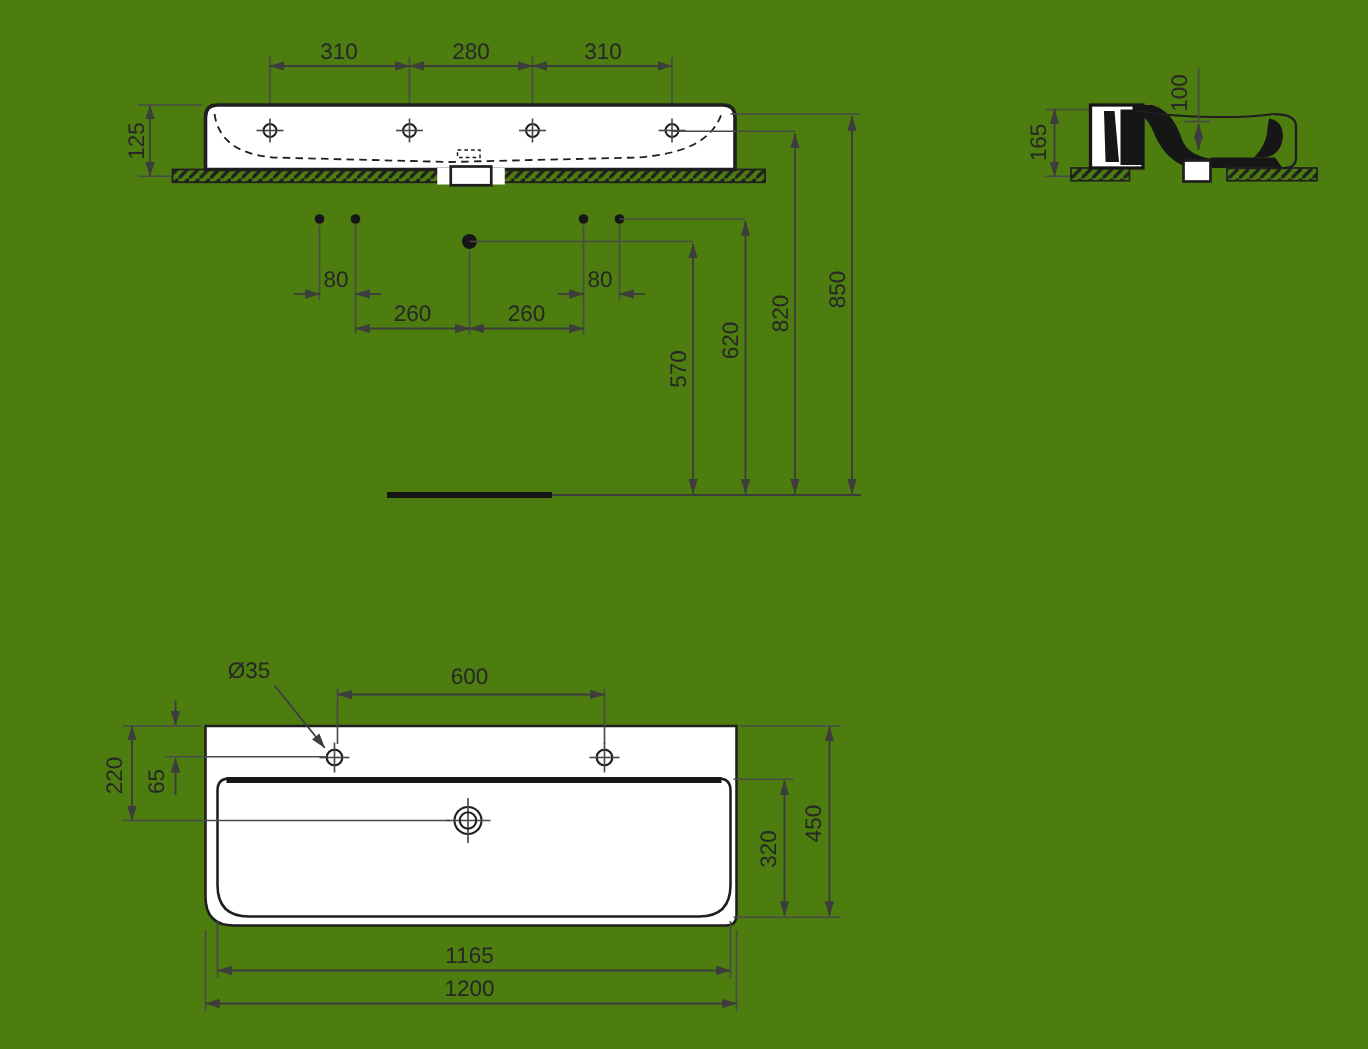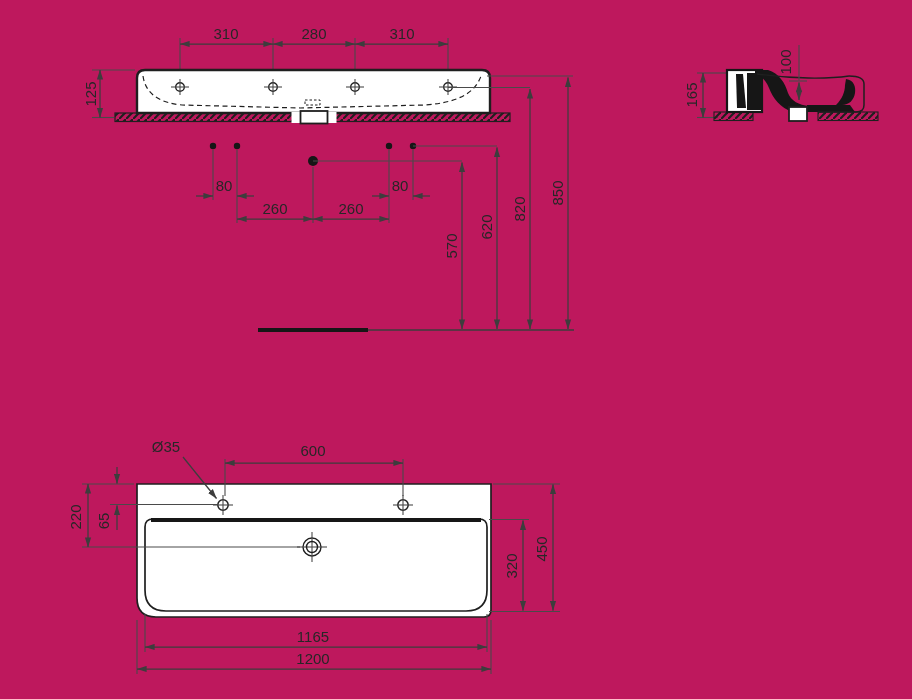--- a/index.html
+++ b/index.html
@@ -1,16 +1,16 @@
 <!DOCTYPE html>
 <html><head>
 <meta charset="utf-8">
 <style>
   html,body{margin:0;padding:0;background:#ffffff;}
-  .stage{width:912px;height:699px;position:relative;background:#be185d;overflow:hidden;}
+  .stage{width:912px;height:699px;position:relative;background:#4d7c0f;overflow:hidden;}
   svg{display:block;}
   .ink{stroke:#1f1f1f;fill:none;}
   .dim{stroke:#3d3d3d;stroke-width:1.25;fill:none;}
   .ext{stroke:#4a4a4a;stroke-width:1.1;fill:none;}
   .dimtxt{font-family:"Liberation Sans",sans-serif;font-size:15px;fill:#272727;}
   .blk{fill:#161616;stroke:none;}
 </style>
 </head>
 <body>
 

